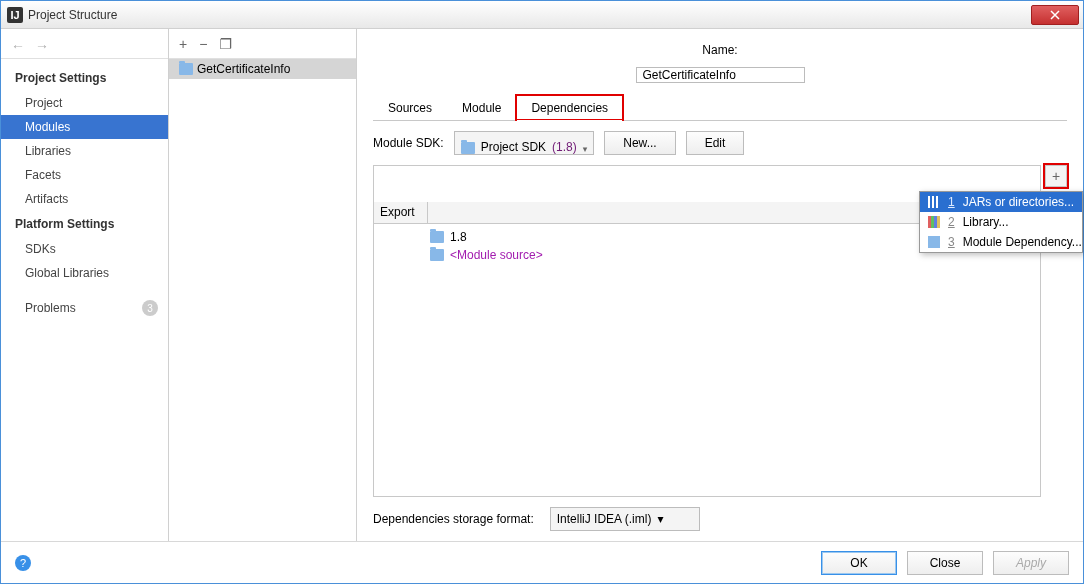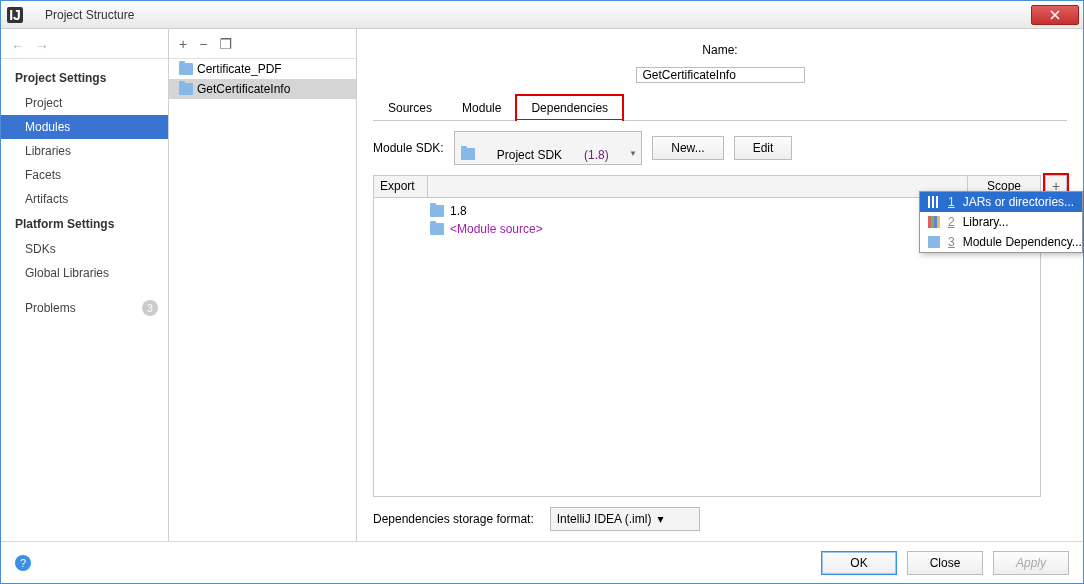--- a/index.html
+++ b/index.html
@@ -1,19 +1,19 @@
 <!DOCTYPE html>
 <html><head>
 <meta charset="utf-8">
 <style>
 * { box-sizing: border-box; margin: 0; padding: 0; font-family: "Segoe UI", Tahoma, sans-serif; font-size: 12px; }
 body { background: #f0f0f0; width: 1084px; height: 584px; overflow: hidden; }
 .window { width: 1084px; height: 584px; background: #fff; border: 1px solid #4a90d9; display: flex; flex-direction: column; }
 .titlebar { height: 28px; background: linear-gradient(#fff,#e8e8e8); display: flex; align-items: center; padding: 0 0 0 6px; border-bottom: 1px solid #d0d0d0; }
-.titlebar-icon { width: 16px; height: 16px; background: #333; color: #fff; font-size: 14px; font-weight: bold; display: flex; align-items: center; justify-content: center; margin-right: 22px; border-radius: 2px; }
+.titlebar-icon { width: 16px; height: 16px; background: #333; color: #fff; font-size: 11px; font-weight: bold; display: flex; align-items: center; justify-content: center; margin-right: 5px; border-radius: 2px; }
 .titlebar-title { flex: 1; color: #333; }
 .titlebar-close { width: 48px; height: 20px; background: linear-gradient(#e06060,#c53030); border: 1px solid #a02020; border-radius: 2px; display: flex; align-items: center; justify-content: center; color: #fff; margin-right: 4px; cursor: pointer; }
 .titlebar-close svg { width: 10px; height: 10px; }
 .body { flex: 1; display: flex; min-height: 0; }
 .sidebar { width: 168px; border-right: 1px solid #d0d0d0; display: flex; flex-direction: column; }
 .sidebar-nav { height: 30px; display: flex; align-items: center; gap: 10px; padding: 0 10px; border-bottom: 1px solid #e0e0e0; }
 .nav-arrow { color: #b0b0b0; font-size: 14px; cursor: pointer; }
 .sidebar-list { flex: 1; overflow: auto; padding-top: 6px; }
 .sidebar-heading { font-weight: bold; color: #333; padding: 6px 14px; }
 .sidebar-item { padding: 5px 14px 5px 24px; color: #444; cursor: pointer; }
@@ -30,27 +30,27 @@
 .folder-icon::before { content:""; position:absolute; top:-2px; left:0; width:6px; height:2px; background:#88b8e8; border-radius:1px 1px 0 0; }
 .main { flex: 1; display: flex; flex-direction: column; padding: 14px 16px 0 16px; position: relative; min-width: 0; }
 .name-row { display: flex; align-items: center; gap: 10px; margin-bottom: 12px; flex-direction: column; }
 .name-input { flex: 1; height: 24px; border: 1px solid #bcbcbc; padding: 0 6px; background: #fff; }
 .tabs { display: flex; border-bottom: 1px solid #c8c8c8; margin-bottom: 10px; position: relative; }
 .tab { padding: 5px 14px; border: 1px solid transparent; border-bottom: none; color: #000000; cursor: pointer; position: relative; }
 .tab.active { border-color: #c8c8c8; background: #fff; }
 .tab.active::after { content:""; position:absolute; left:0; right:0; bottom:-1px; height:1px; background:#fff; }
 .tab.highlighted { outline: 2px solid #e00000; outline-offset: -1px; }
 .sdk-row { display: flex; align-items: center; gap: 10px; margin-bottom: 10px; }
-.sdk-select { height: 24px; border: 1px solid #bcbcbc; background: #f4f4f4; display: flex; align-items: flex-start; padding: 16px 6px; gap: 22px; cursor: pointer; min-width: 140px; }
+.sdk-select { height: 24px; border: 1px solid #bcbcbc; background: #f4f4f4; display: flex; align-items: flex-end; padding: 0 6px; gap: 6px; cursor: pointer; min-width: 140px; }
 .sdk-select .grey { color: #701a75; }
 .sdk-select .chev { margin-left: auto; color: #666; font-size: 9px; }
 .btn { height: 24px; padding: 0 18px; border: 1px solid #bcbcbc; background: linear-gradient(#fdfdfd,#eee); cursor: pointer; display: flex; align-items: center; }
 .dep-area { display: flex; gap: 4px; flex: 1; min-height: 0; }
 .dep-table { flex: 1; border: 1px solid #c8c8c8; display: flex; flex-direction: column; background: #fff; min-width: 0; }
-.dep-header { display: flex; border-bottom: 1px solid #c8c8c8; background: #f4f4f4; height: 22px; }
+.dep-header { display: flex; border-bottom: 1px solid #c8c8c8; background: #f4f4f4; height: 22px; margin-top: 36px; }
 .dep-h-export { width: 54px; padding: 3px 6px; border-right: 1px solid #c8c8c8; }
 .dep-h-mid { flex: 1; border-right: 1px solid #c8c8c8; }
 .dep-h-scope { width: 72px; padding: 3px 6px; text-align: center; }
 .dep-body { flex: 1; overflow: auto; padding: 4px 0; }
 .dep-row { display: flex; align-items: center; gap: 6px; padding: 2px 6px 2px 56px; }
 .dep-row .blue { color: #a21caf; }
 .side-btns { width: 22px; display: flex; flex-direction: column; gap: 6px; }
 .side-btn { width: 22px; height: 22px; border: 1px solid #c8c8c8; background: #f4f4f4; display: flex; align-items: center; justify-content: center; color: #666; cursor: pointer; font-size: 14px; }
 .side-btn.highlighted { outline: 2px solid #e00000; outline-offset: 0; }
 .storage-row { display: flex; align-items: center; gap: 16px; padding: 10px 0; }
@@ -110,24 +110,20 @@
       </div>
     </div>
 
     <div class="tree-panel">
       <div class="tree-toolbar">
         <span>+</span>
         <span>−</span>
         <span>❐</span>
       </div>
       <div class="tree-list">
-        <div class="tree-item">
-          <span class="folder-icon"></span>
-          <span>Certificate_PDF</span>
-        </div>
         <div class="tree-item selected">
           <span class="folder-icon"></span>
           <span>GetCertificateInfo</span>
         </div>
       </div>
     </div>
 
     <div class="main">
       <div class="name-row">
         <span>Name:</span>

